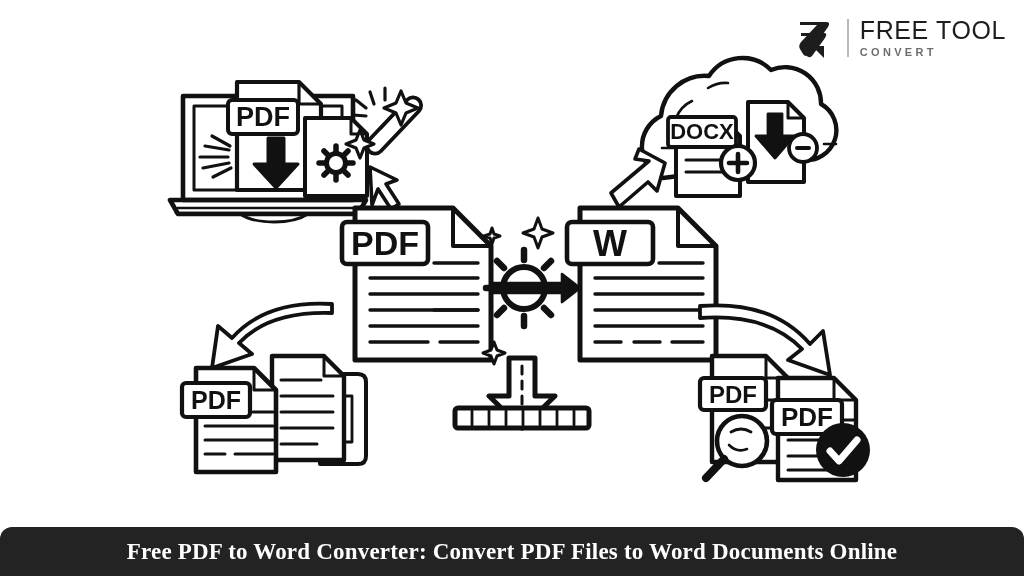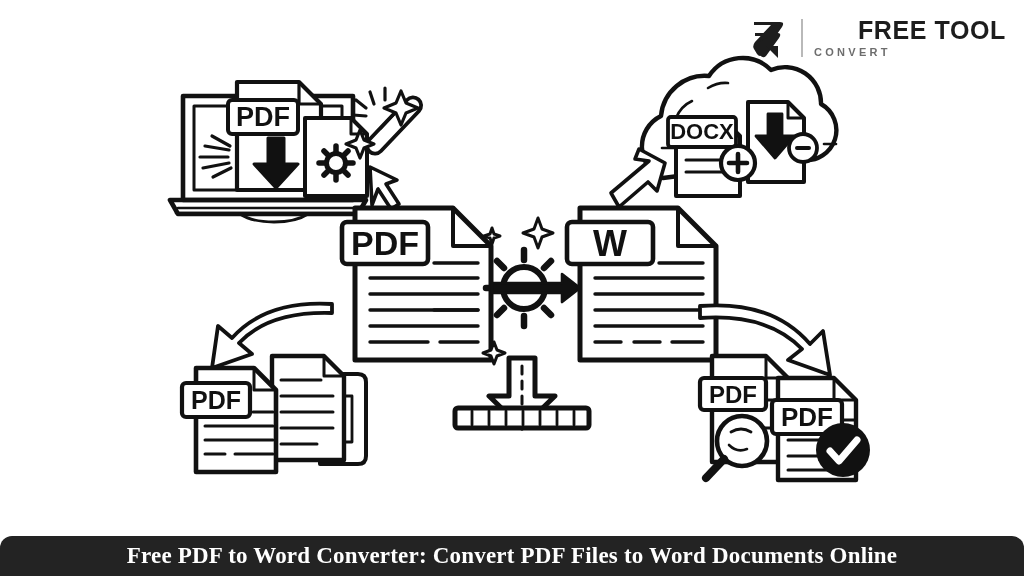--- a/index.html
+++ b/index.html
@@ -37,26 +37,25 @@
     margin: 0 11px 0 8px;
     flex: 0 0 auto;
   }
   #logo-text {
     display: flex;
     flex-direction: column;
     justify-content: center;
   }
   #logo-title {
     font-size: 25px;
-    font-weight: bold;
+    font-weight: normal;
     letter-spacing: 0.6px;
     color: #1d1d1d;
     line-height: 1.02;
     white-space: nowrap;
-    margin-left: 44px;
   }
   #logo-sub {
     font-size: 11px;
     font-weight: bold;
     letter-spacing: 3.3px;
     color: #6d6d6d;
     line-height: 1.1;
     margin-top: 3px;
     white-space: nowrap;
   }
@@ -69,21 +68,21 @@
     width: 1024px;
     height: 576px;
   }
 
   
   #banner {
     position: absolute;
     left: 0;
     right: 0;
     bottom: 0;
-    height: 40px;
+    height: 49px;
     background: #232323;
     border-top-left-radius: 12px;
     border-top-right-radius: 12px;
     display: flex;
     align-items: center;
     justify-content: center;
   }
   #banner-text {
     color: #ffffff;
     font-family: "Liberation Serif", serif;

